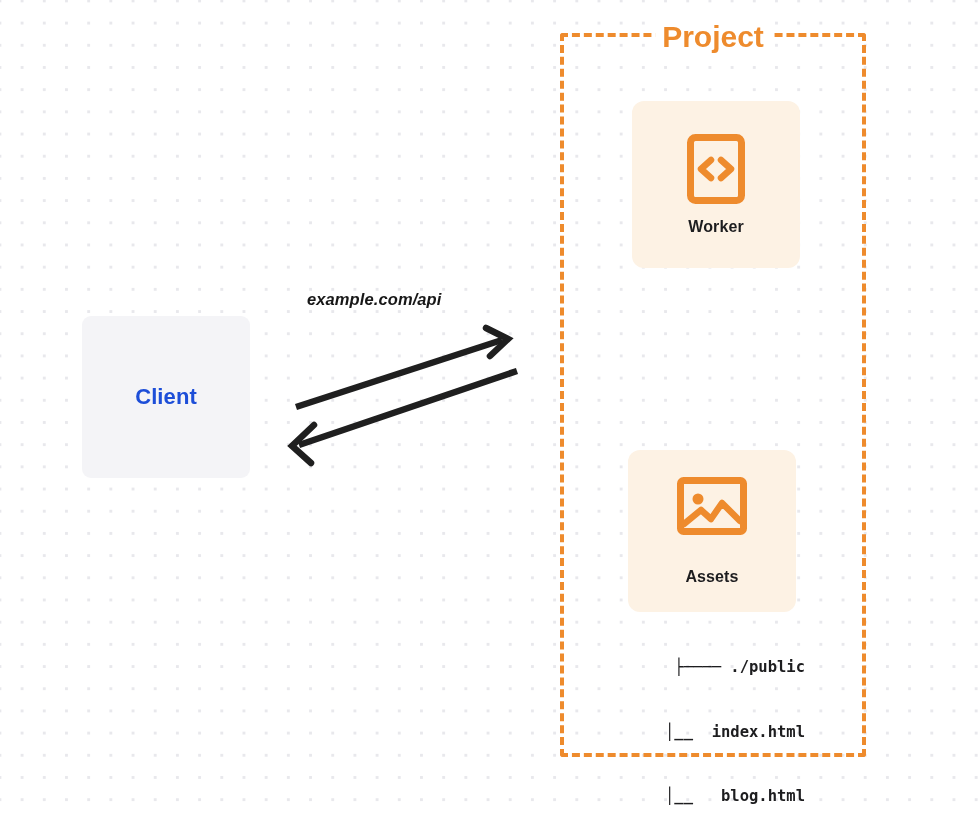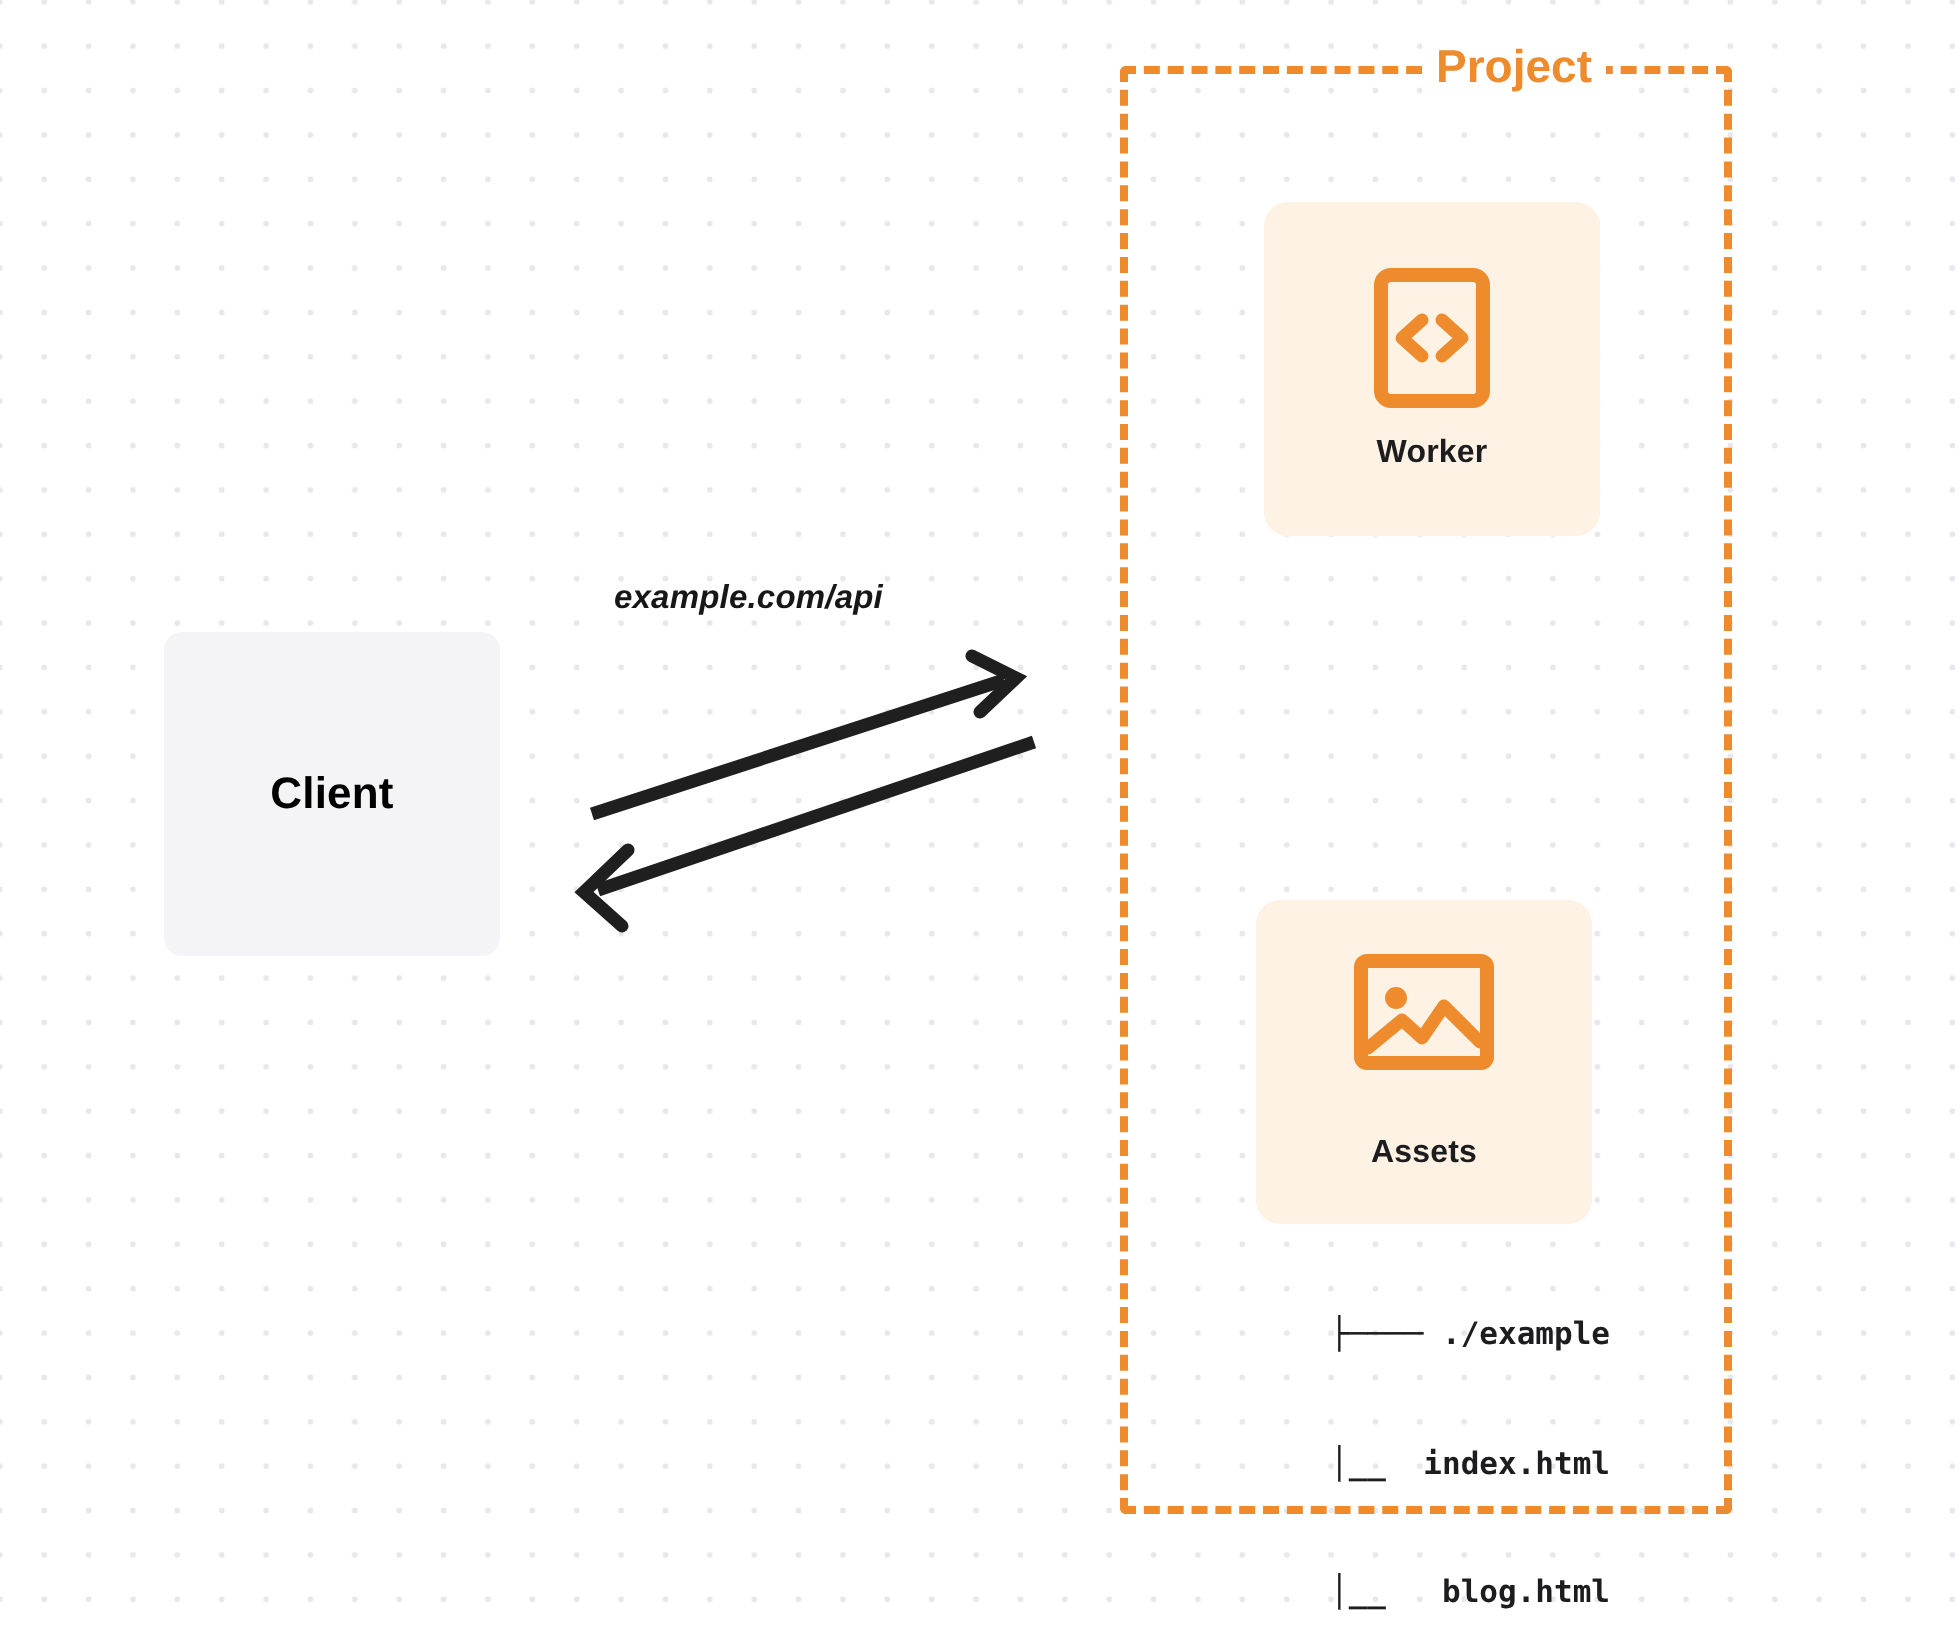--- a/index.html
+++ b/index.html
@@ -33,21 +33,21 @@
     height: 162px;
     background: #f4f4f7;
     border-radius: 9px;
     display: flex;
     align-items: center;
     justify-content: center;
   }
   #client-node .node-label {
     font-size: 22px;
     font-weight: bold;
-    color: #000000;
+    color: #1d4ed8;
     letter-spacing: 0.1px;
   }
 
   
   #project-group {
     position: absolute;
     left: 560px;
     top: 33px;
     width: 306px;
     height: 724px;
@@ -55,26 +55,25 @@
     border: 4px dashed #ee8b2d;
     border-radius: 3px;
   }
   #project-title {
     position: absolute;
     left: 50%;
     top: -17px;
     transform: translateX(-50%);
     background: #ffffff;
     padding: 0 7px;
-    font-size: 23px;
+    font-size: 30px;
     font-weight: bold;
     color: #ee8b2d;
     white-space: nowrap;
     letter-spacing: 0px;
-    margin-left: 44px;
   }
 
   
   .service-card {
     position: absolute;
     background: #fdf2e4;
     border-radius: 12px;
     display: flex;
     flex-direction: column;
     align-items: center;
@@ -190,19 +189,19 @@
       <svg width="70" height="58" viewBox="0 0 70 58" xmlns="http://www.w3.org/2000/svg">
         <rect x="3.5" y="3.5" width="63" height="51" rx="3" ry="3" fill="none" stroke="#ee8b2d" stroke-width="7"></rect>
         <circle cx="21" cy="22" r="5.5" fill="#ee8b2d"></circle>
         <polyline points="7,47 24,33 34,42 45,26 63,44" fill="none" stroke="#ee8b2d" stroke-width="6.5" stroke-linecap="round" stroke-linejoin="round"></polyline>
       </svg>
     </span>
     <span class="card-label">Assets</span>
   </div>
 
   <div id="assets-file-tree">
-    <span class="tree-row">├──── ./example</span>
+    <span class="tree-row">├──── ./public</span>
     <span class="tree-row">    │__  index.html</span>
     <span class="tree-row">    │__   blog.html</span>
     
   </div>
 
 </div>
 
 </body></html>

